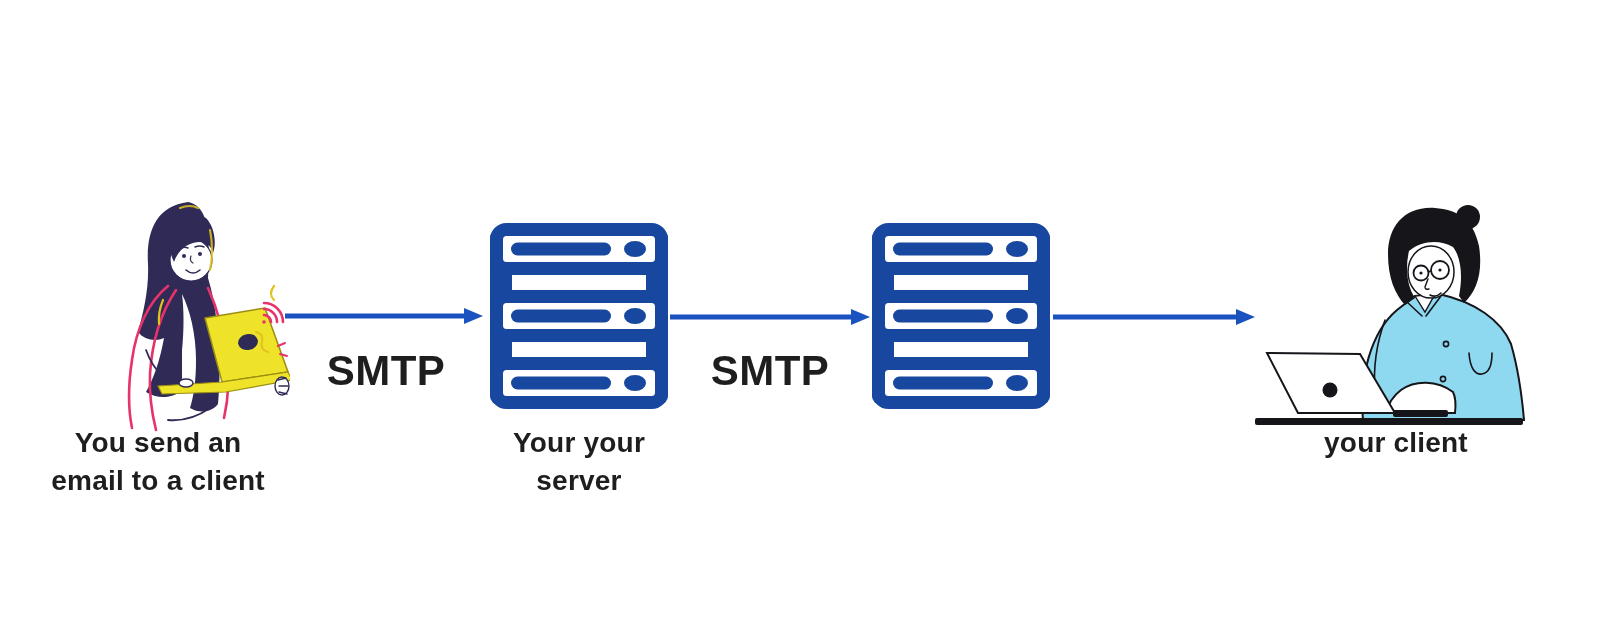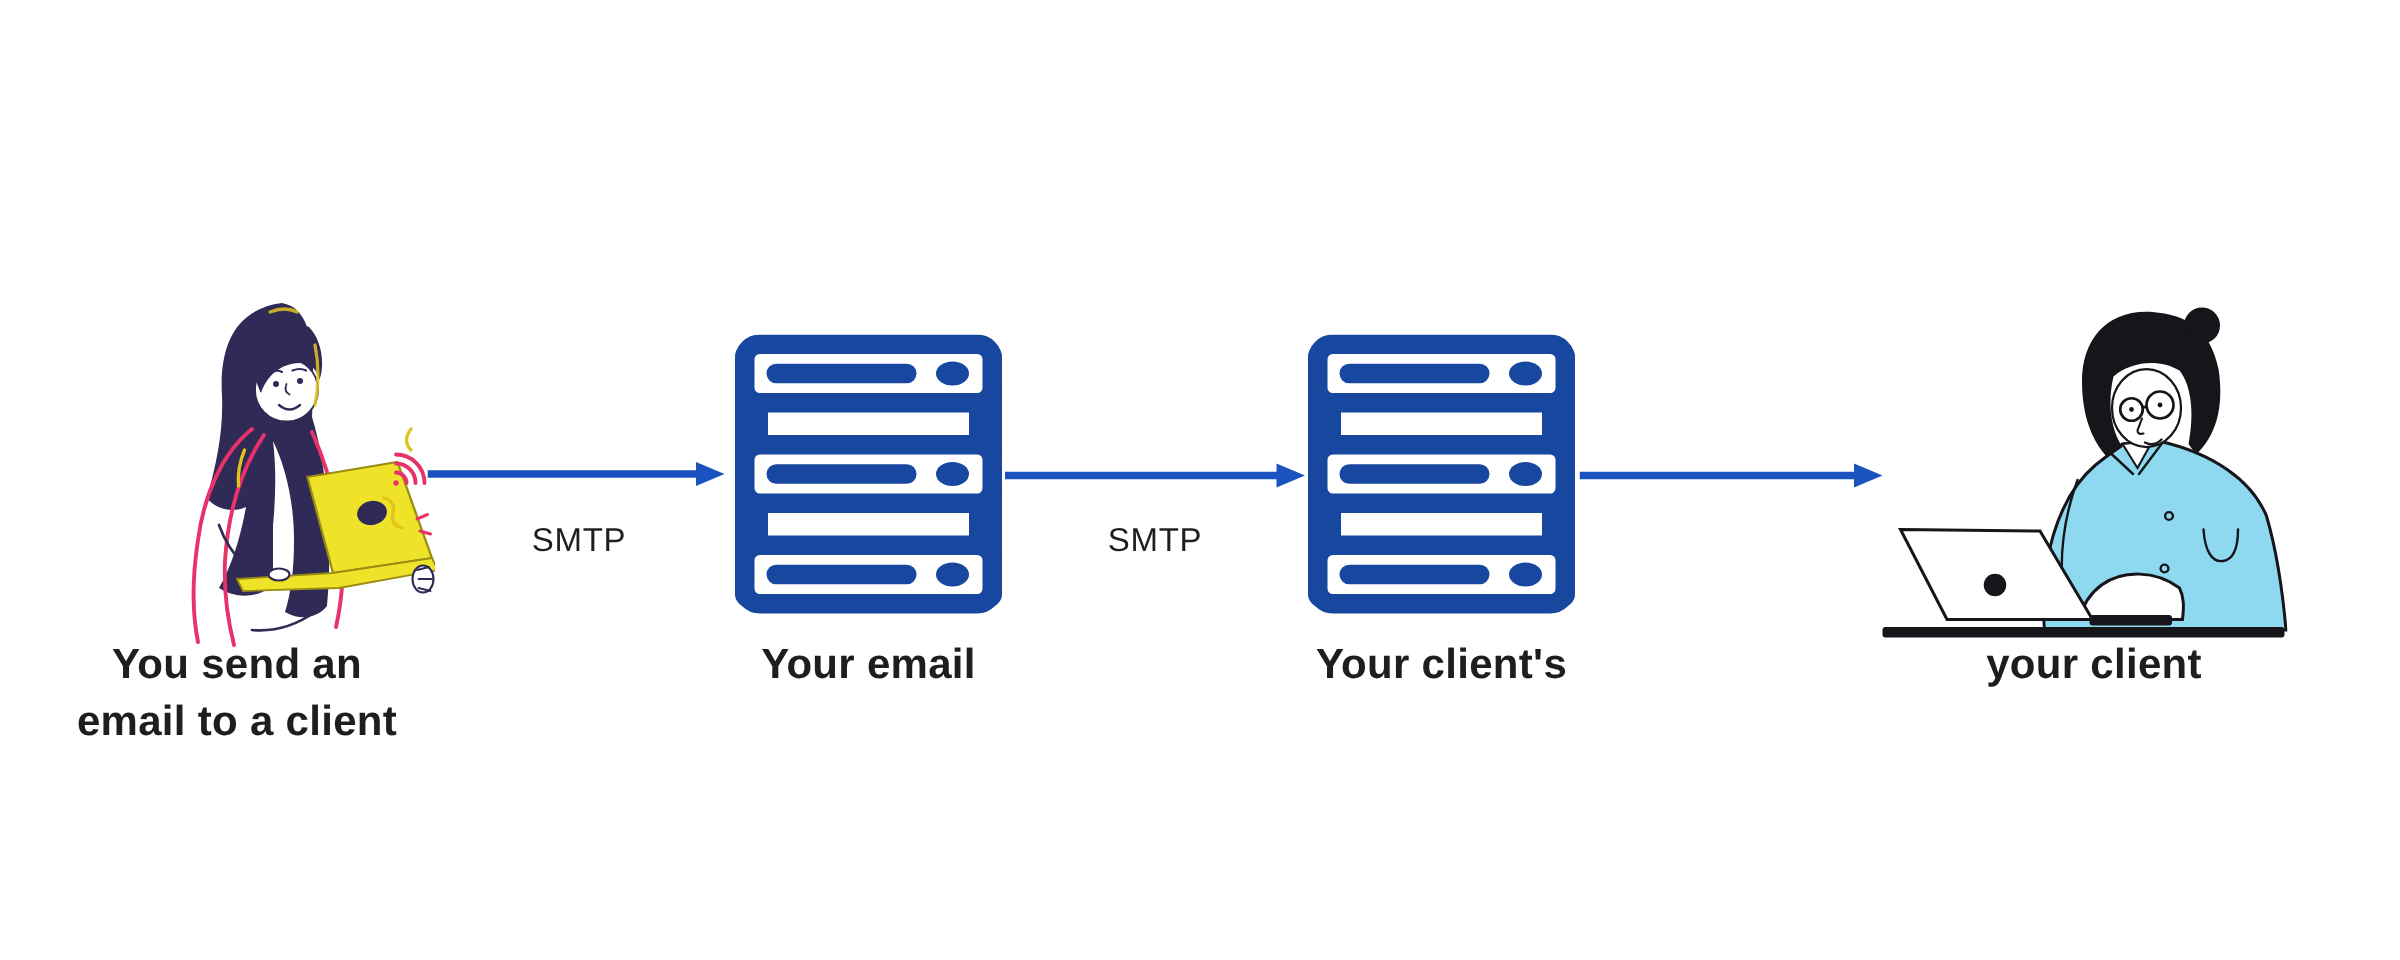--- a/index.html
+++ b/index.html
@@ -19,21 +19,21 @@
     font-family:"Liberation Sans","DejaVu Sans",sans-serif;
   }
   .abs{position:absolute;}
   .node-label{
     position:absolute;width:380px;transform:translateX(-50%);
     text-align:center;font-weight:700;font-size:28px;line-height:38px;
     color:var(--label-text);letter-spacing:.2px;white-space:nowrap;
   }
   .edge-label{
     position:absolute;transform:translateX(-50%);
-    font-weight:400;font-size:22px;color:var(--label-text);letter-spacing:.5px;
+    font-weight:700;font-size:42px;color:var(--label-text);letter-spacing:.5px;
   }
   
   .sv-blue{fill:var(--server-blue);}
   .sv-unit{fill:#ffffff;stroke:var(--server-blue);stroke-width:13px;}
   .ar-line{stroke:var(--arrow-blue);stroke-width:5px;}
   .ar-head{fill:var(--arrow-blue);}
   .nv{stroke:var(--hair-navy);fill:none;stroke-width:1.8px;stroke-linecap:round;}
   .pk{stroke:var(--accent-pink);fill:none;stroke-width:2.6px;stroke-linecap:round;}
   .yl{stroke:var(--accent-yellow);fill:none;stroke-width:2.2px;stroke-linecap:round;}
   .ik{stroke:var(--ink-black);fill:none;stroke-width:2px;stroke-linecap:round;}
@@ -187,24 +187,24 @@
 
     <rect x="30" y="226" width="268" height="7" rx="2" fill="var(--ink-black)"></rect>
   </svg>
 
   <div class="node-label" style="left:158px;top:424px">
     <div>You send an</div>
     <div>email to a client</div>
   </div>
 
   <div class="node-label" style="left:579px;top:424px">
-    <div>Your email</div>
+    <div>Your your</div>
+    <div>server</div>
   </div>
 
   <div class="node-label" style="left:961px;top:424px">
-    <div>Your client's</div>
   </div>
 
   <div class="node-label" style="left:1396px;top:424px">
     <div>your client</div>
   </div>
 
 </div>
 
 </body></html>

